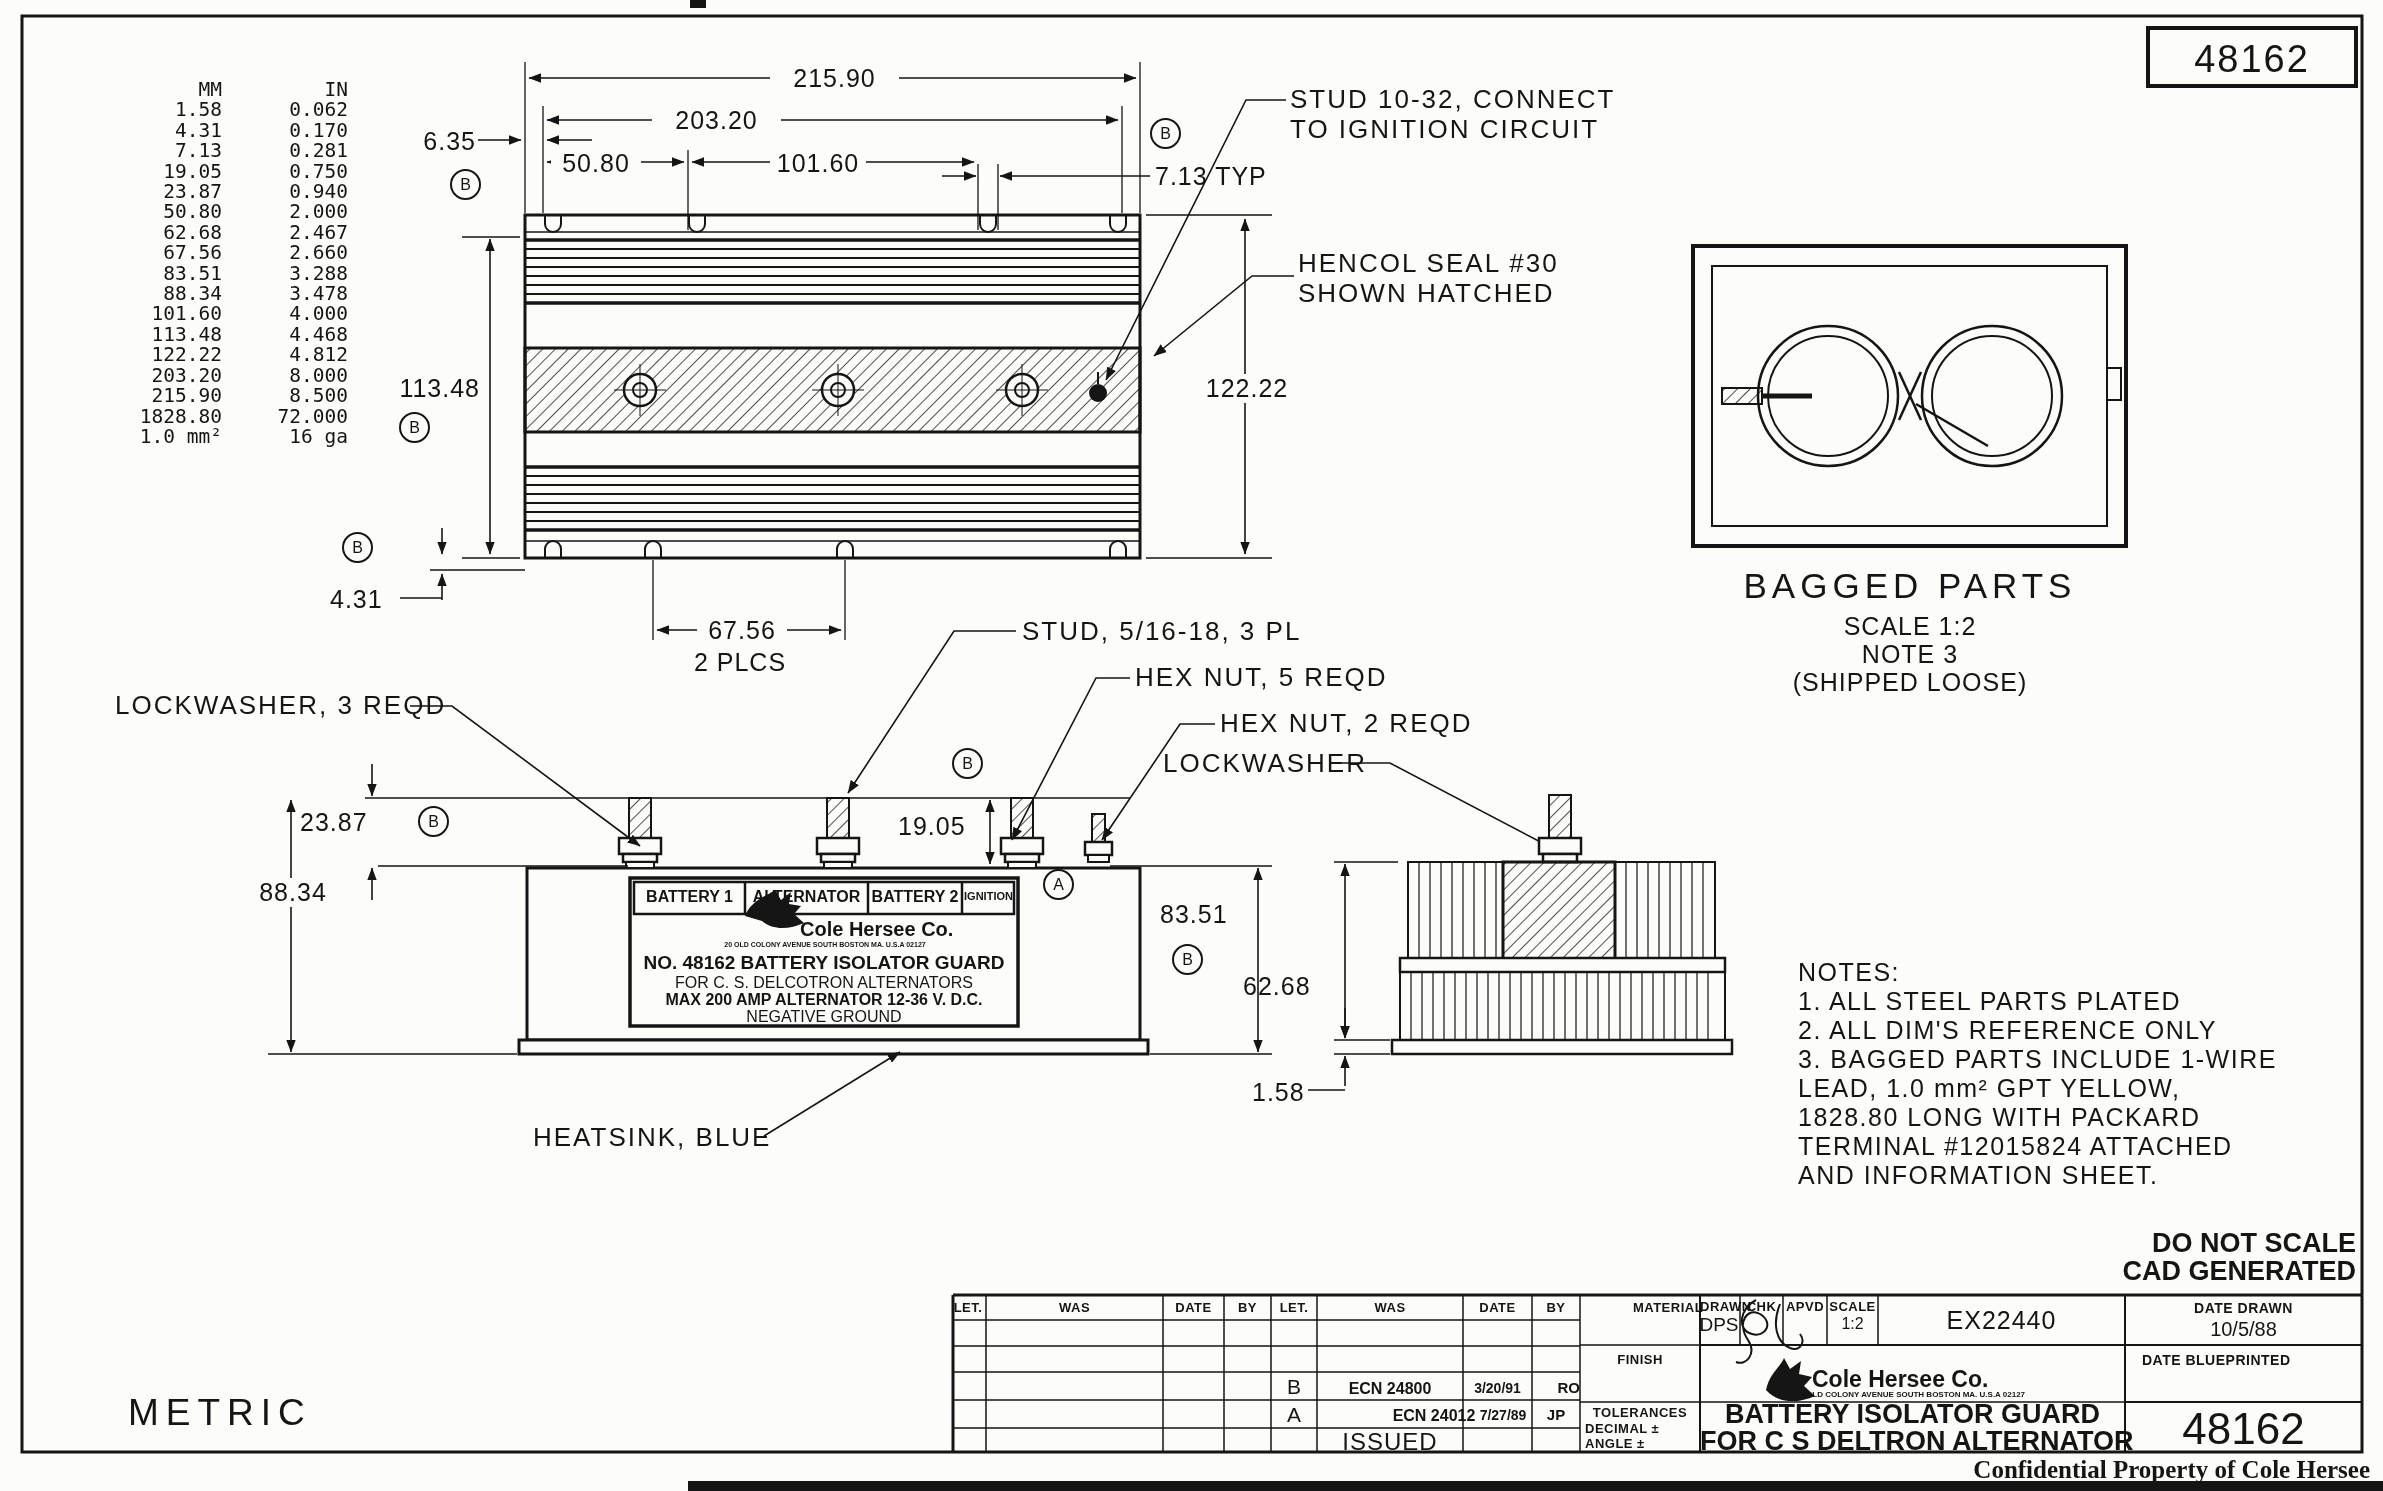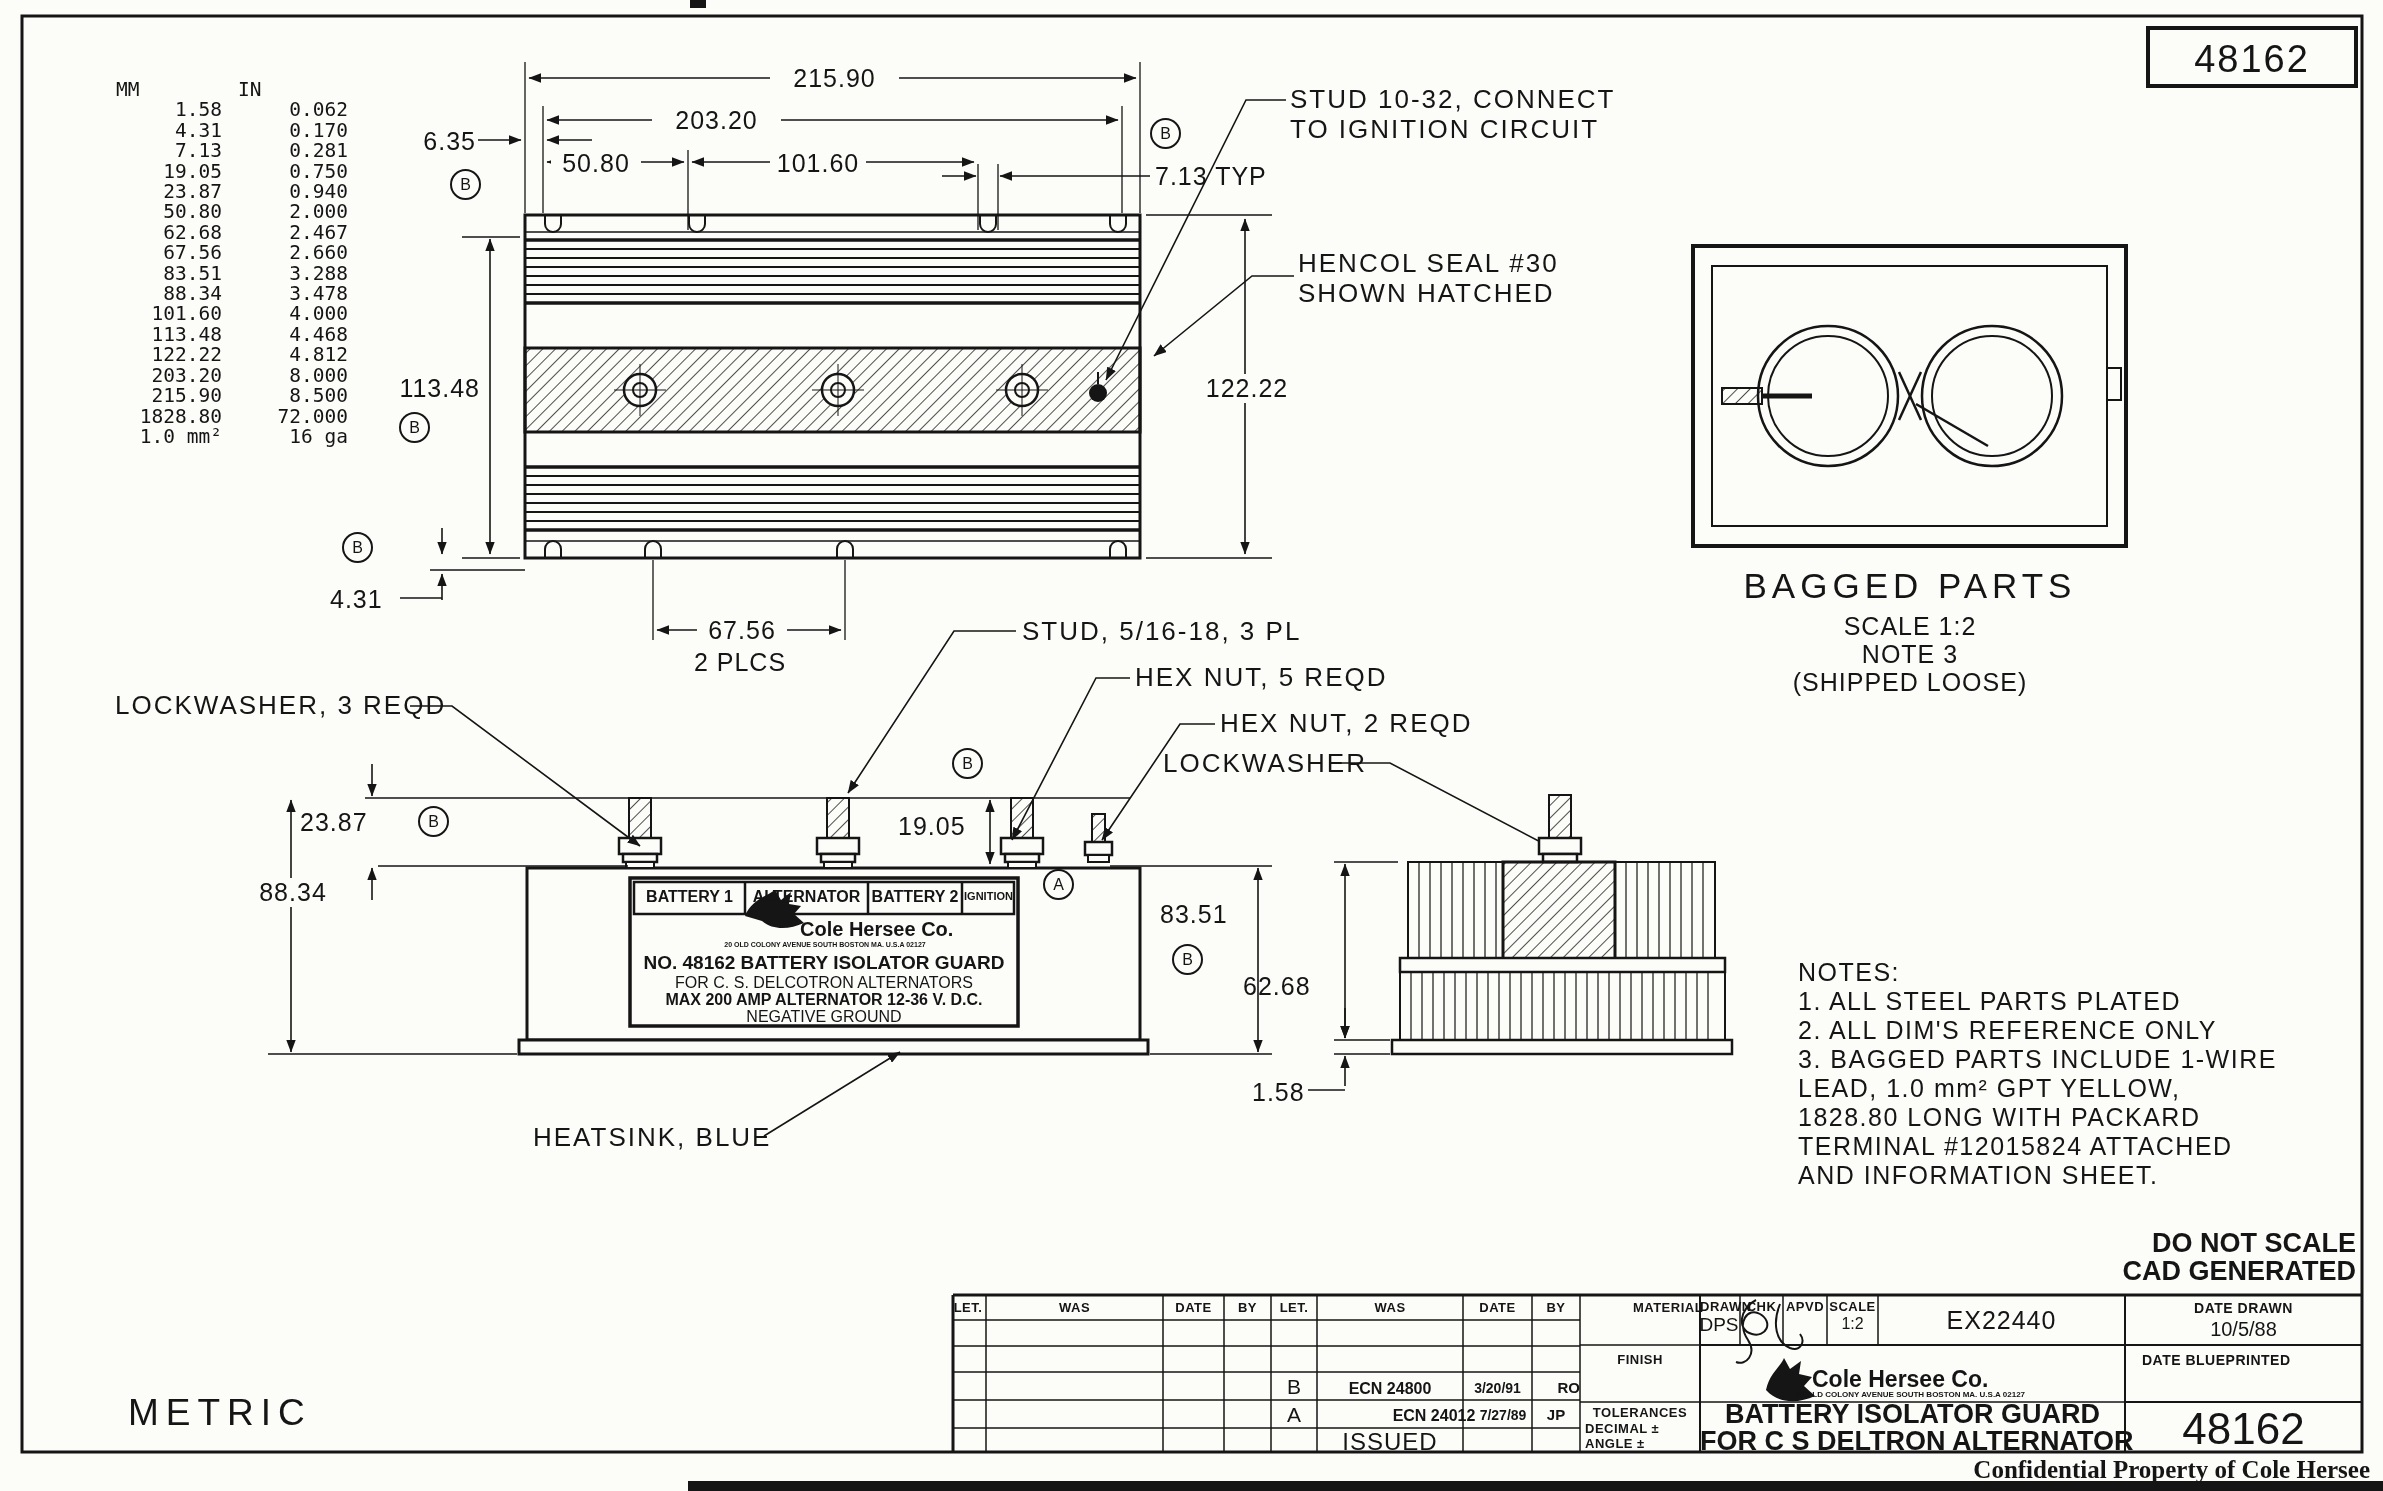--- a/index.html
+++ b/index.html
@@ -14,21 +14,21 @@
   .r{text-align:right;}
   .bg{background:#fcfcf9;padding:0 2px;}
   .b{font-weight:bold;}
   .datum{position:absolute;z-index:2;width:27px;height:27px;border:2px solid #151515;border-radius:50%;
          display:flex;align-items:center;justify-content:center;font-size:16px;background:#fcfcf9;}
   #conv{position:absolute;left:116px;top:80px;z-index:2;font-family:"DejaVu Sans Mono",monospace;
         font-size:19.5px;line-height:20.4px;}
   .crow{display:flex;}
   .cmm{width:106px;text-align:right;}
   .cin{width:110px;text-align:right;margin-left:16px;}
-  .chdr .cmm,.chdr .cin{text-align:left;}
+  .chdr .cmm,.chdr .cin{text-align:right;}
   #notes{position:absolute;left:1798px;top:958px;z-index:2;font-size:25px;line-height:29px;letter-spacing:1.5px;}
   .tbh{font-size:13px;font-weight:bold;letter-spacing:.5px;}
   .serif{font-family:"Liberation Serif",serif;}
 </style>
 </head>
 <body>
 
 <div id="sheet">
 
 <svg id="art" width="2383" height="1491" viewBox="0 0 2383 1491">

